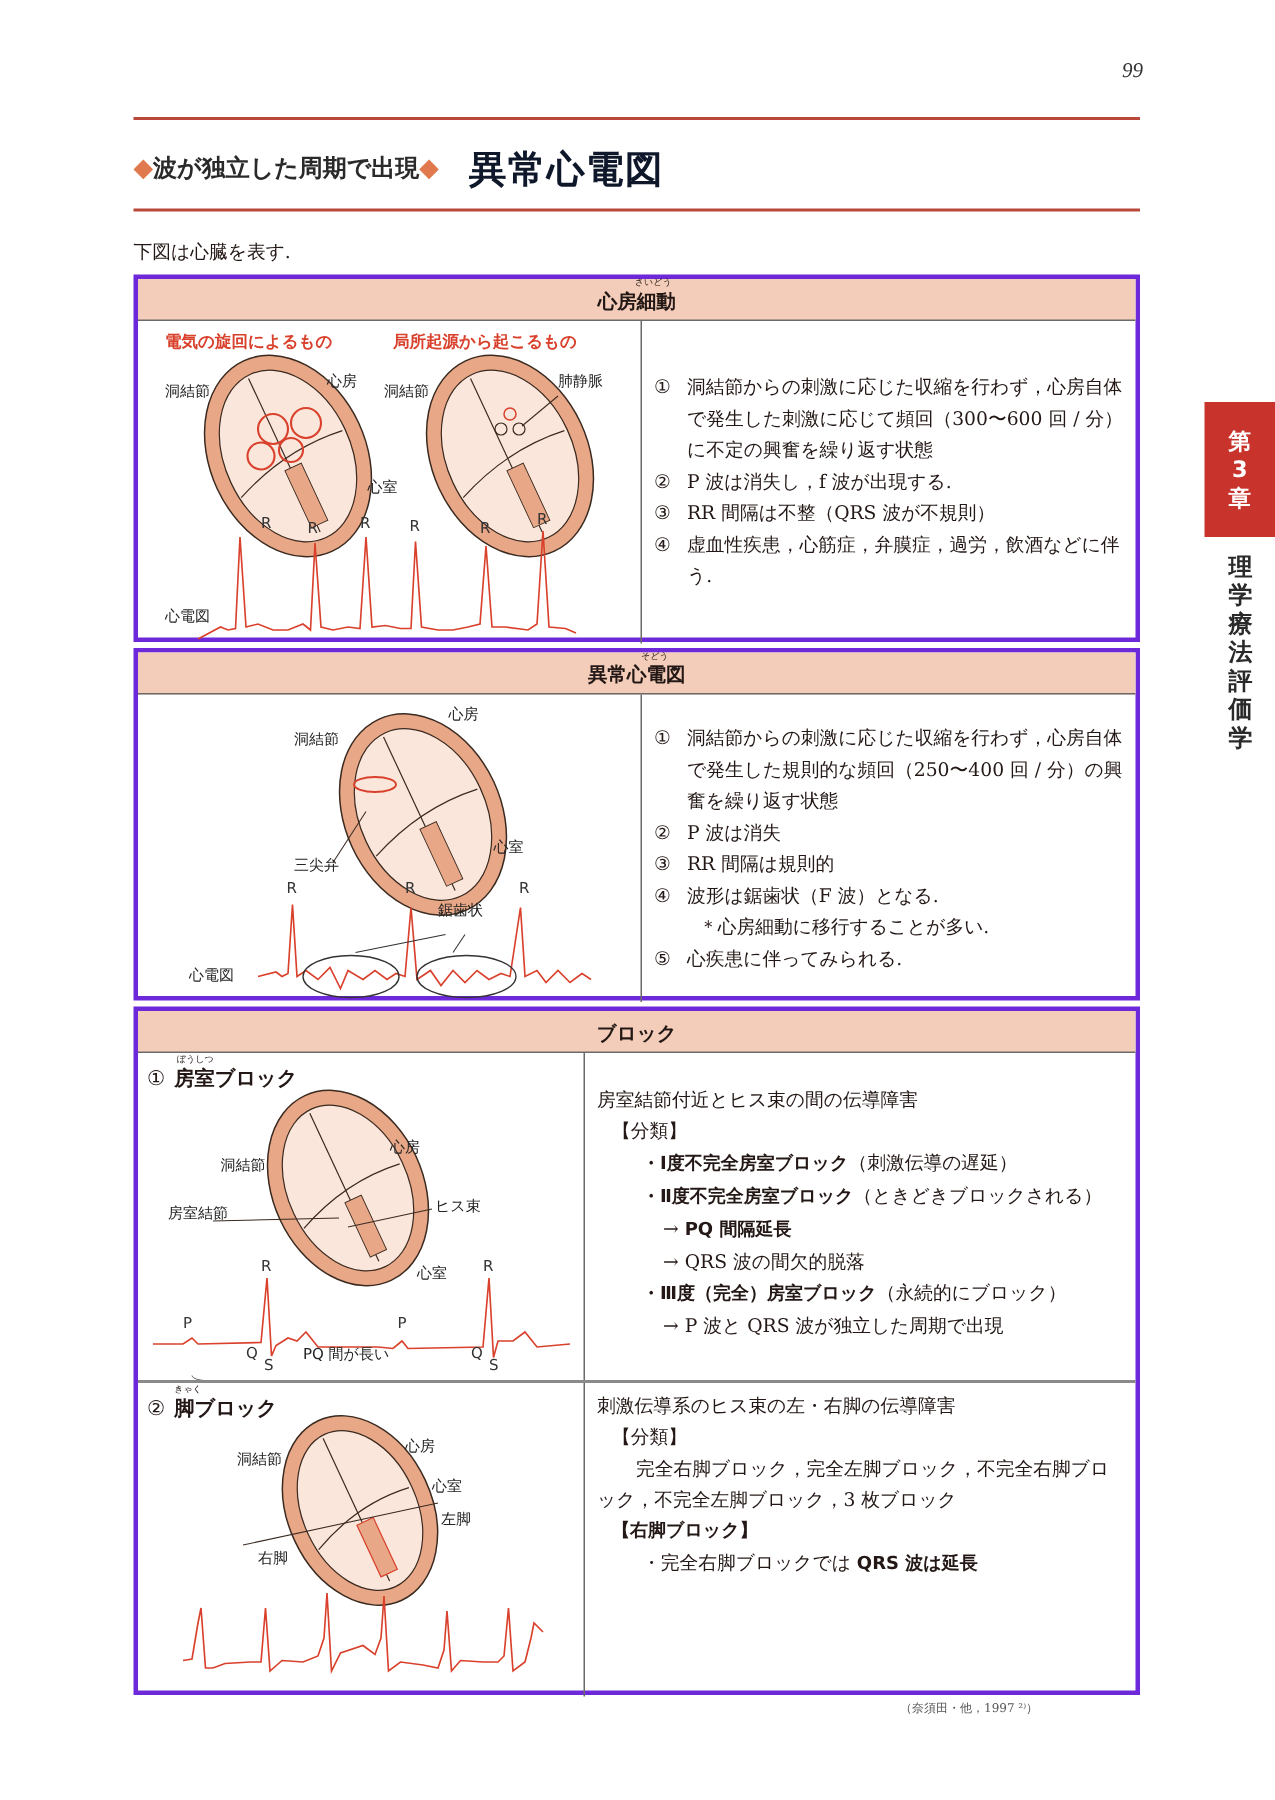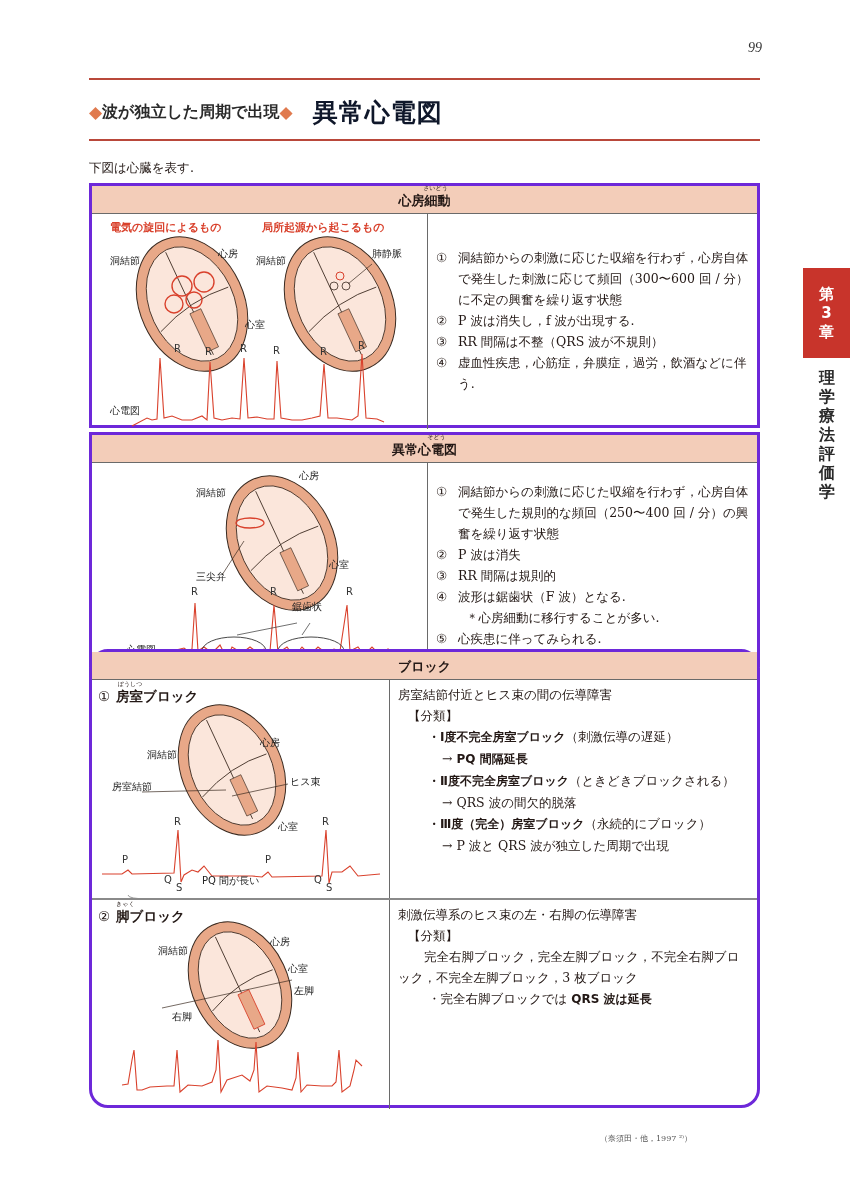--- a/index.html
+++ b/index.html
@@ -191,21 +191,21 @@
           <span class="item-body" style="padding-left:8px">＊心房細動に移行することが多い.</span>
         </div>
       <div class="item">
           <span class="num">⑤</span>
           <span class="item-body">心疾患に伴ってみられる.</span>
         </div>
     </div>
   </div>
 </div>
 
-<div class="box" style="top:649px; height:459px;border-radius:19px;">
+<div class="box" style="top:671px; height:459px;">
   <div class="box-head">
     <span>ブロック</span>
   </div>
 
   <div class="box-body" style="height:218px">
     <div class="fig" style="width:298px; height:218px;">
       <span class="sub-title" style="left:6px; top:8px"><span class="circ">①</span><span class="ruby"><span>房室ブロック</span><span class="rt" style="right:auto; width:28px">ぼうしつ</span></span></span>
       <svg width="298" height="218">
         <g transform="translate(140,90) rotate(-25)">
           <ellipse cx="0" cy="0" rx="50" ry="68" fill="#e8a888" stroke="#3a2a20" stroke-width="1"></ellipse>
@@ -226,26 +226,26 @@
         <text class="rr" x="222" y="203">Q</text>
         <text class="rr" x="234" y="211">S</text>
         <path d="M36,215 Q36,219 58,219 L62,223" fill="none" stroke="#555" stroke-width="0.6"></path>
       </svg>
       <span class="lbl" style="left:55px; top:68px">洞結節</span>
       <span class="lbl" style="left:168px; top:56px">心房</span>
       <span class="lbl" style="left:20px; top:100px">房室結節</span>
       <span class="lbl" style="left:198px; top:95px">ヒス束</span>
       <span class="lbl" style="left:186px; top:140px">心室</span>
     </div>
-    <div class="txt" style="padding-top:4px; font-size:12.5px;">
+    <div class="txt" style="padding-top:20px; font-size:12.5px;">
       <div>房室結節付近とヒス束の間の伝導障害</div>
       <div style="padding-left:10px">【分類】</div>
       <div style="padding-left:30px"><span class="sans-b">・Ⅰ度不完全房室ブロック</span><span>（刺激伝導の遅延）</span></div>
+      <div style="padding-left:30px"><span class="sans-b">・Ⅱ度不完全房室ブロック</span><span>（ときどきブロックされる）</span></div>
       <div style="padding-left:44px"><span>→ </span><span class="sans-b">PQ 間隔延長</span></div>
-      <div style="padding-left:30px"><span class="sans-b">・Ⅱ度不完全房室ブロック</span><span>（ときどきブロックされる）</span></div>
       <div style="padding-left:44px"><span>→ </span><span>QRS 波の間欠的脱落</span></div>
       <div style="padding-left:30px"><span class="sans-b">・Ⅲ度（完全）房室ブロック</span><span>（永続的にブロック）</span></div>
       <div style="padding-left:44px"><span>→ </span><span>P 波と QRS 波が独立した周期で出現</span></div>
     </div>
   </div>
   <span class="lbl" style="left:110px; top:222px; font-size:10px">PQ 間が長い</span>
   <div class="row-sep" style="top:246px"></div>
 
   <div class="box-body" style="height:209px; margin-top:2px;">
     <div class="fig" style="width:298px; height:209px;">
@@ -264,18 +264,19 @@
       <span class="lbl" style="left:66px; top:44px">洞結節</span>
       <span class="lbl" style="left:178px; top:35px">心房</span>
       <span class="lbl" style="left:196px; top:62px">心室</span>
       <span class="lbl" style="left:202px; top:84px">左脚</span>
       <span class="lbl" style="left:80px; top:110px">右脚</span>
     </div>
     <div class="txt" style="padding-top:4px; font-size:12.5px;">
       <div>刺激伝導系のヒス束の左・右脚の伝導障害</div>
       <div style="padding-left:10px">【分類】</div>
       <div style="text-indent:26px">完全右脚ブロック，完全左脚ブロック，不完全右脚ブロック，不完全左脚ブロック，3 枚ブロック</div>
+      <div style="padding-left:10px" class="sans-b">【右脚ブロック】</div>
       <div style="padding-left:30px"><span>・完全右脚ブロックでは </span><span class="sans-b">QRS 波は延長</span></div>
     </div>
   </div>
 </div>
 
 <div class="citation">（奈須田・他，1997 ²⁾）</div>
 
 </body></html>

